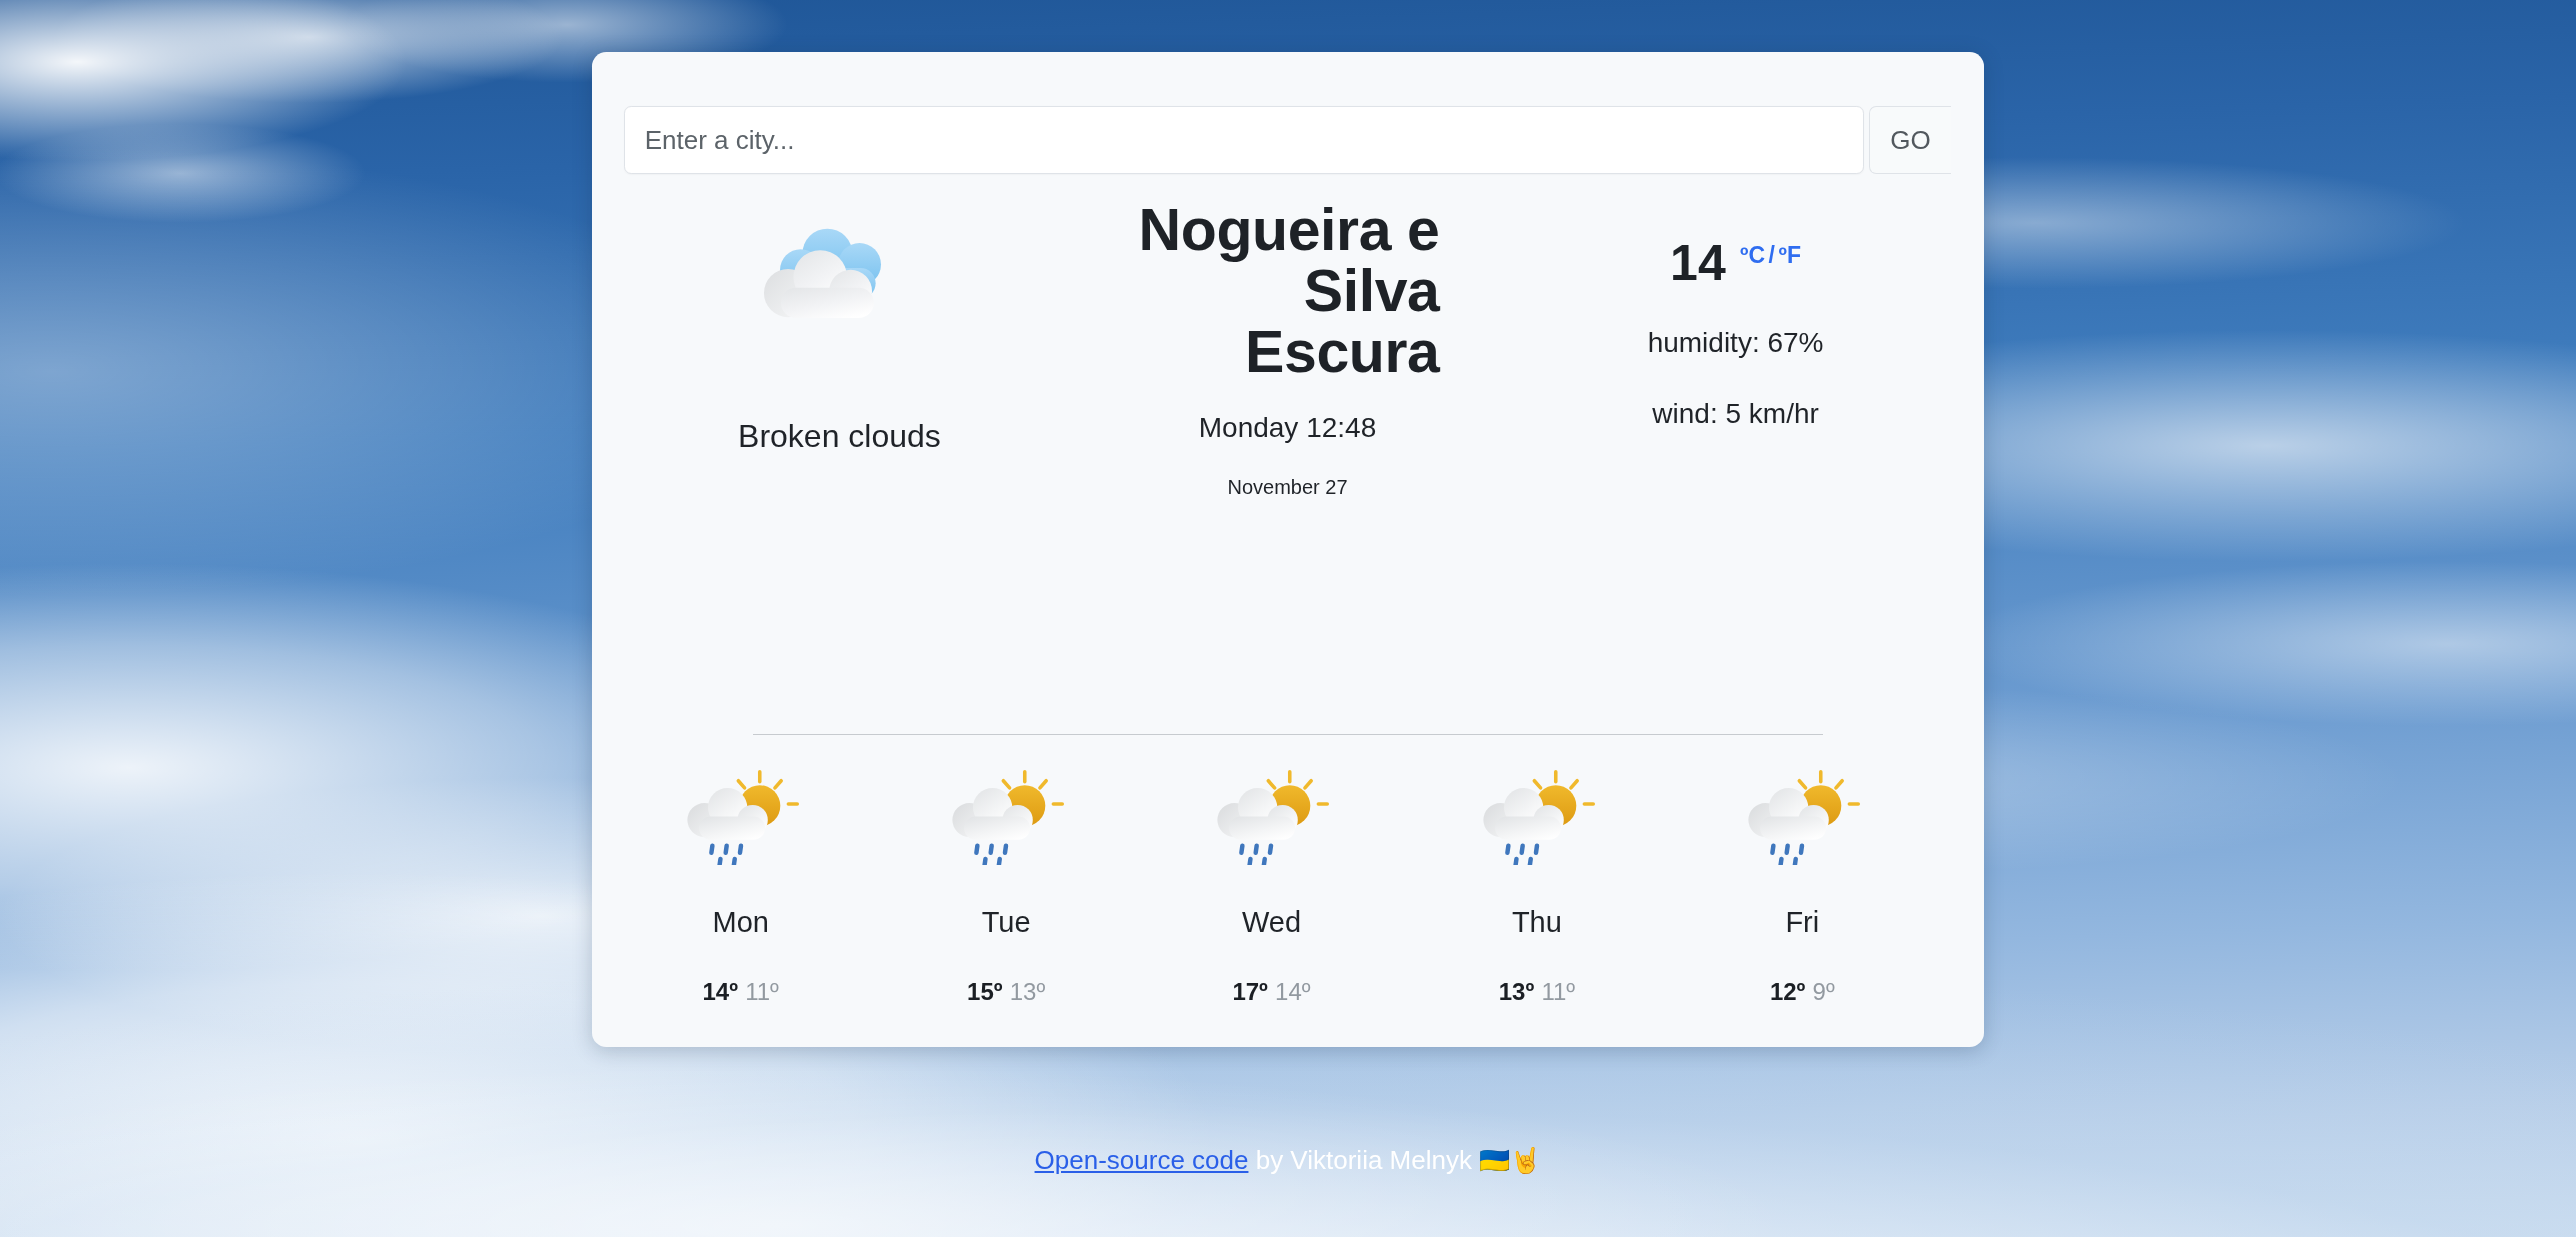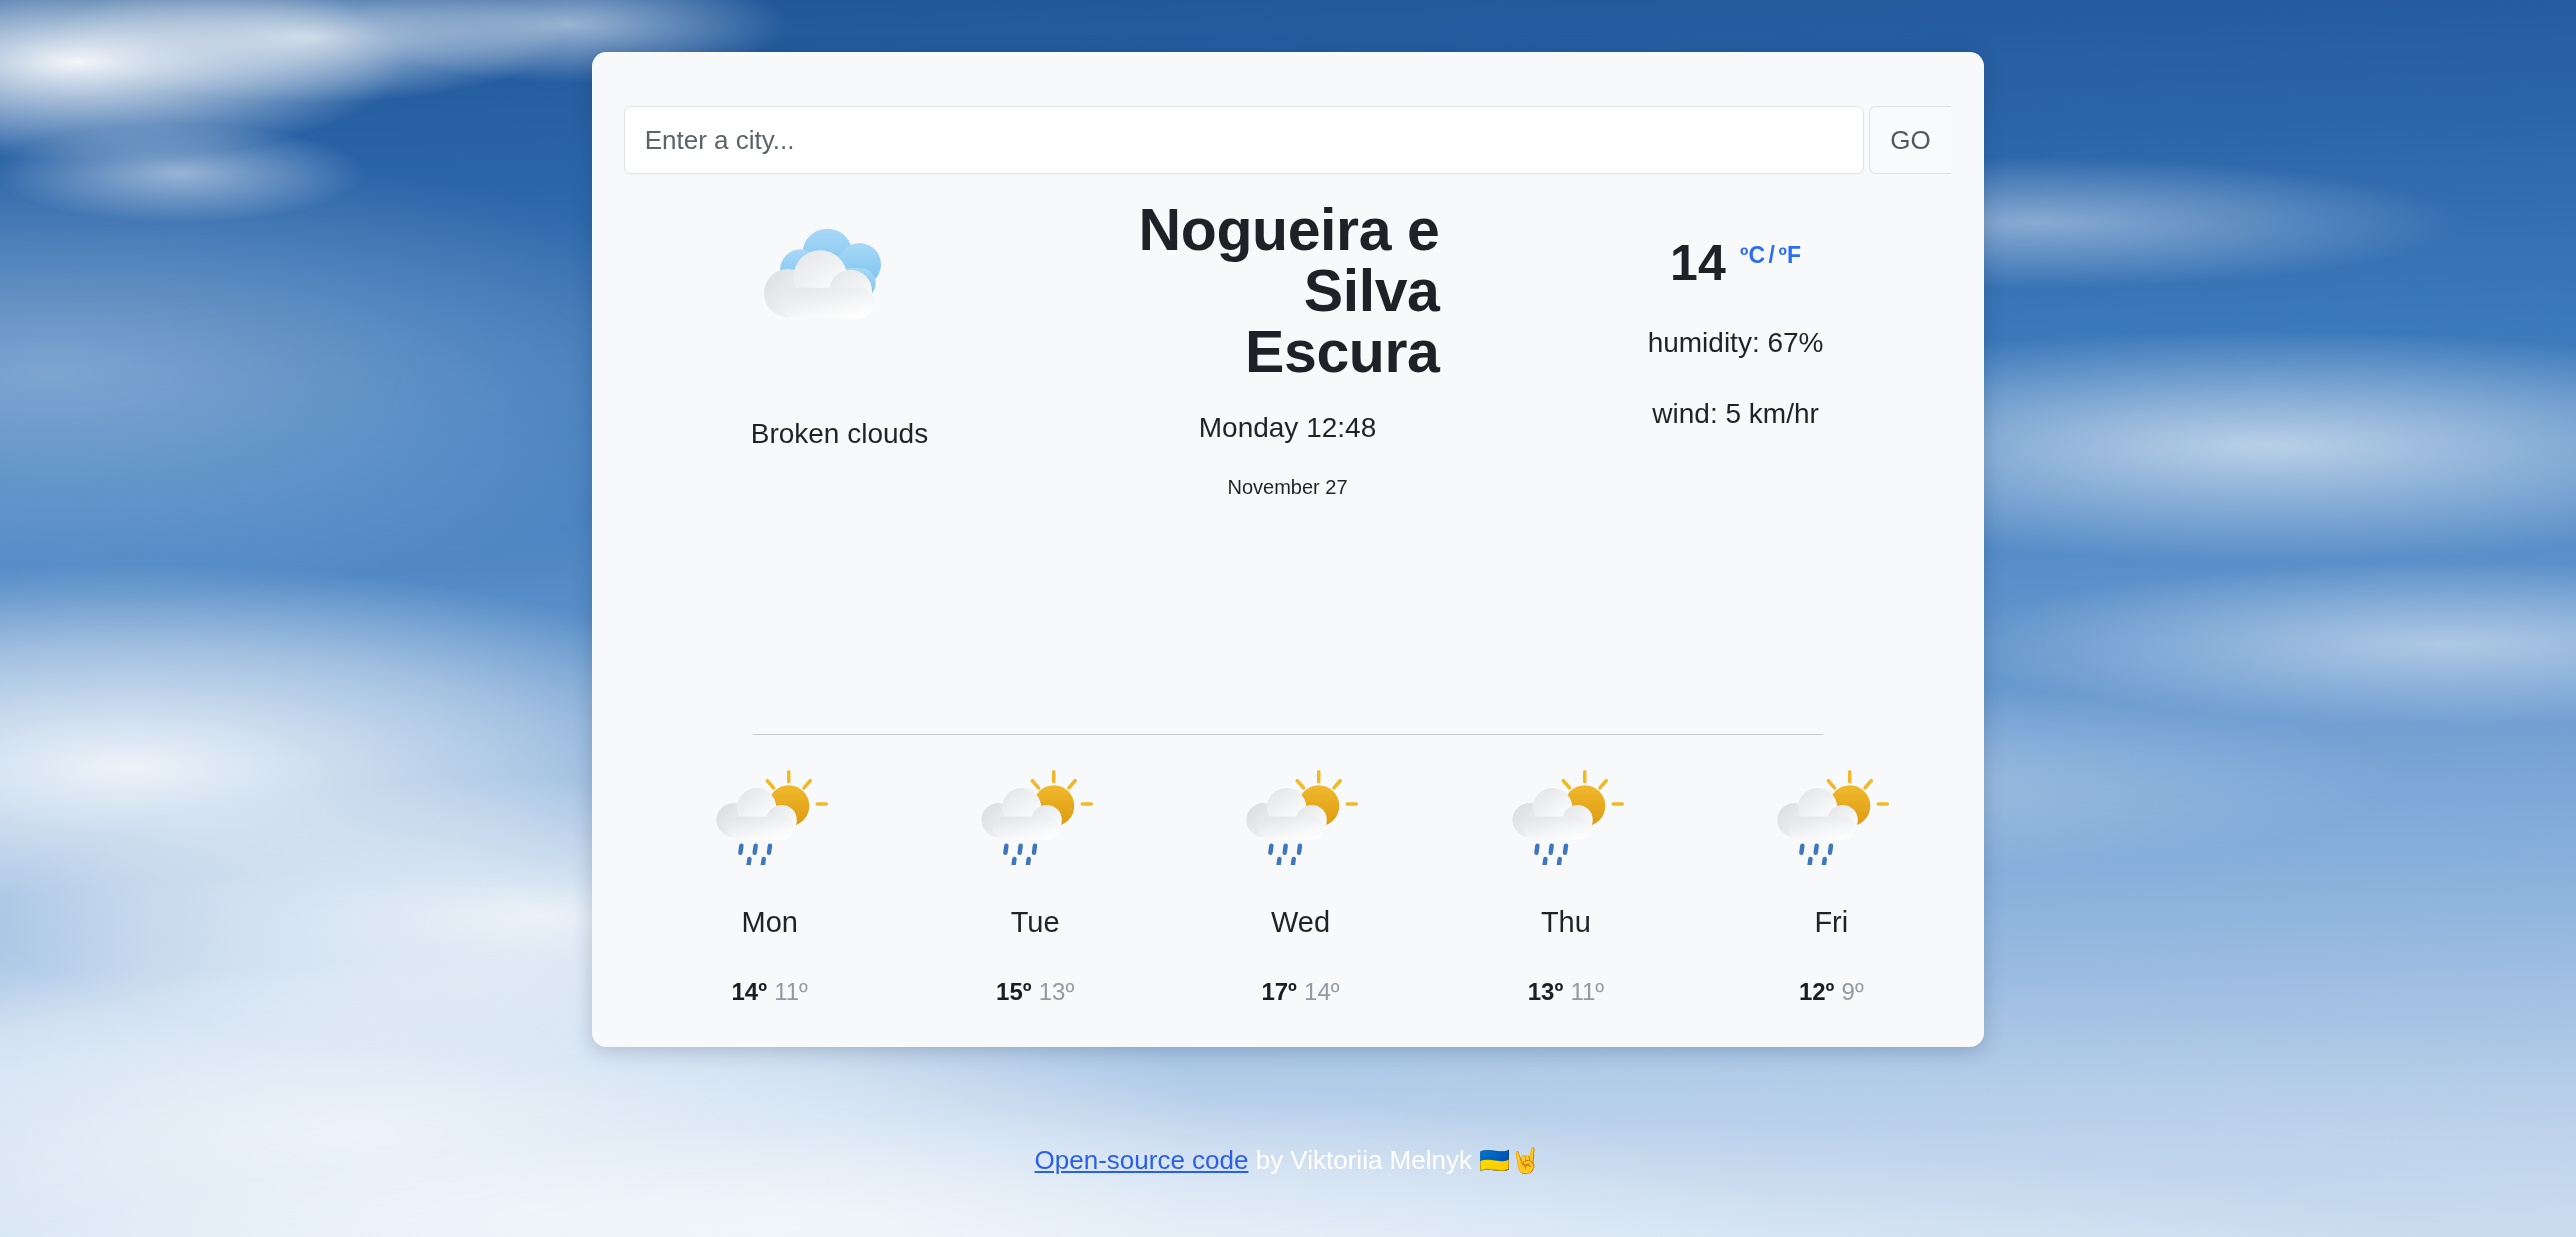--- a/index.html
+++ b/index.html
@@ -108,21 +108,21 @@
     top: 148px;
     width: 1327px;
     display: grid;
     grid-template-columns: 1fr 1.08fr 1fr;
     align-items: start;
   }
   .col { display: flex; flex-direction: column; align-items: center; }
 
   .icon-wrap { height: 170px; display: flex; align-items: center; justify-content: center; }
   .cond-text {
-    font-size: 28px;
+    font-size: 32px;
     color: #1f2328;
     margin-top: 48px;
     text-align: center;
   }
 
   .city-name {
     font-size: 59px;
     font-weight: bold;
     color: #1e2227;
     line-height: 1.03;
@@ -177,21 +177,21 @@
     top: 682px;
     width: 1070px;
     height: 0;
     border: none;
     border-top: 1.8px solid #c7cbcf;
   }
 
   
   #forecast {
     position: absolute;
-    left: 45px;
+    left: 16px;
     top: 716px;
     width: 1327px;
     display: grid;
     grid-template-columns: repeat(5, 1fr);
   }
   .fc-day { display: flex; flex-direction: column; align-items: center; }
   .fc-icon { height: 97px; display:flex; align-items:center; justify-content:center; }
   .fc-name { font-size: 29px; color: #1f2328; margin-top: 41px; }
   .fc-temps { font-size: 24px; margin-top: 39px; white-space: nowrap; }
   .t-max { color: #1b1f24; font-weight: bold; }

